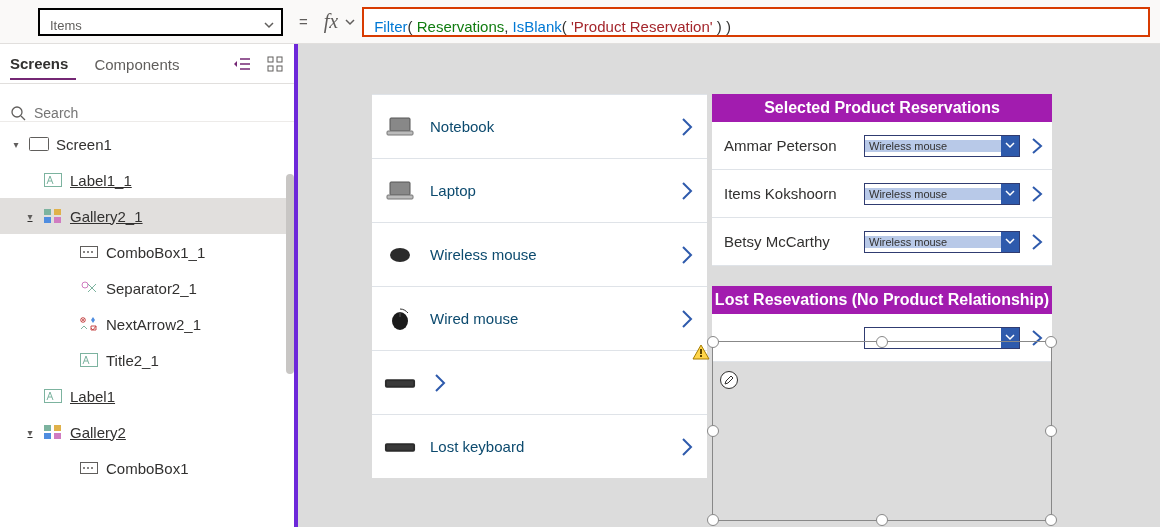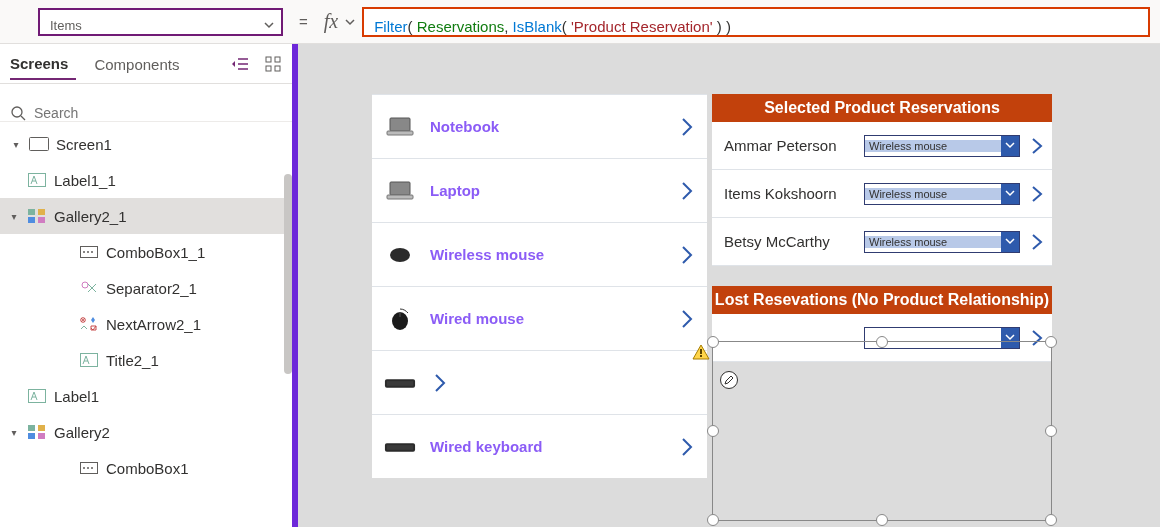--- a/index.html
+++ b/index.html
@@ -4,76 +4,76 @@
 <style>
   * { box-sizing: border-box; margin: 0; padding: 0; font-family: "Segoe UI", Arial, sans-serif; }
   body { background: #fff; width: 1160px; height: 527px; overflow: hidden; font-size: 13px; color: #323130; }
 
   
   .formula-row {
     display: flex; align-items: center; height: 44px; padding: 8px 10px 8px 38px;
     border-bottom: 1px solid #e1dfdd; background:#faf9f8;
   }
   .prop-select {
-    width: 245px; height: 28px; border: 2px solid #701a75; display:flex; align-items:center;
+    width: 245px; height: 28px; border: 2px solid #000000; display:flex; align-items:center;
     justify-content:space-between; padding: 7px 6px 0 10px; background:#fff; color:#605e5c;
   }
   .prop-select .chev { width:12px; height:12px; }
   .eq { margin: 0 16px; font-size: 15px; color:#605e5c; }
   .fx-wrap { display:flex; align-items:center; gap:6px; margin-right:6px; }
   .fx-label { font-style: italic; font-family: "Times New Roman", serif; font-size:20px; color:#605e5c; }
   .formula-box {
     flex:1; height: 30px; border: 2px solid #d83b01; background:#fff; display:flex; align-items:flex-end;
     padding: 0 10px; font-family: Consolas, monospace; font-size: 15px;
   }
   .tok-fn { color:#0078d4; }
   .tok-id { color:#107c10; }
   .tok-str { color:#a4262c; }
   .tok-plain { color:#323130; }
   .formula-box span { white-space: pre; }
 
   
   .main { display:flex; height: calc(527px - 44px); }
-  .left-panel { width: 298px; border-right: 6px solid #6d28d9; display:flex; flex-direction:column; position:relative; }
+  .left-panel { width: 298px; border-right: 4px solid #6d28d9; display:flex; flex-direction:column; position:relative; }
   .tabs-row { display:flex; align-items:center; height:40px; padding: 0 10px; border-bottom:1px solid #e1dfdd; }
   .tab { padding: 8px 8px 6px 0; margin-right: 18px; font-size:15px; color:#605e5c; cursor:pointer; }
   .tab.active { color:#323130; font-weight:600; border-bottom: 2px solid #742774; }
   .tabs-right { margin-left:auto; display:flex; gap:14px; align-items:center; }
   .icon-btn { width:18px; height:18px; display:inline-flex; align-items:center; justify-content:center; }
 
   .search-row { display:flex; align-items:flex-end; height:38px; padding: 0 10px; gap:8px; border-bottom:1px solid #edebe9; color:#605e5c;}
   .search-row input { border:none; outline:none; flex:1; font-size:14px; color:#605e5c; background:transparent;}
 
   .tree { padding: 4px 0 10px 0; overflow-y:auto; }
   .tree-row { display:flex; align-items:center; height:36px; padding-left:10px; gap:6px; font-size:15px; cursor:pointer;}
   .tree-row.selected { background:#e1dfdd; }
   .caret { width:12px; display:inline-flex; justify-content:center; color:#605e5c; font-size:10px;}
   .caret.empty { visibility:hidden; }
-  .indent1 { padding-left: 8px; }
+  .indent1 { padding-left: 24px; text-decoration: underline; }
   .indent3 { padding-left: 78px; }
   .ti { width:22px; height:18px; display:inline-flex; align-items:center; justify-content:center; }
 
   
   .left-scroll { position:absolute; right:0; top:130px; width:8px; height:200px; background:#c8c6c4; border-radius:4px; }
 
   
   .canvas { flex:1; background:#dcdcdc; position:relative; }
   .app-frame { position:absolute; left:74px; top:50px; width:680px; height:380px; background:transparent; }
 
   
   .products { position:absolute; left:0; top:0; width:335px; background:#fff; }
   .prod-row { height:64px; border-top:1px solid #dfe3e8; display:flex; align-items:center; padding: 0 10px 0 12px; gap:14px;}
   .products .prod-row:first-child { border-top:1px solid #dfe3e8; }
   .prod-thumb { width:32px; height:24px; display:flex; align-items:center; justify-content:center; }
-  .prod-name { flex:1; font-size:15px; font-weight:700; color:#8b5cf6; }
+  .prod-name { flex:1; font-size:15px; font-weight:400; color:#0c4a6e; }
   .row-chevron { width:20px; height:20px; display:flex; align-items:center; justify-content:center; color:#22356f; }
 
   
   .rcol { position:absolute; left:340px; top:0; width:340px; }
-  .panel-title { background:#c2410c; color:#fff; text-align:center; font-size:16px; height:28px; line-height:28px; font-weight:600;}
+  .panel-title { background:#a21caf; color:#fff; text-align:center; font-size:16px; height:28px; line-height:28px; font-weight:600;}
   .res-row { height:48px; background:#fff; border-bottom:1px solid #dfe3e8; display:flex; align-items:center; padding:0 8px 0 12px; gap:10px;}
   .res-name { font-size:15px; min-width:130px; }
   .combo { flex:0 0 156px; height:22px; border:1px solid #303c71; display:flex; align-items:center; background:#fff; }
   .combo-text { flex:1; padding:0 4px; font-size:11px; color:#323130;}
   .combo-text.hl { background:#b8c9e8; }
   .combo-btn { width:18px; height:100%; background:#2e5aac; display:flex; align-items:center; justify-content:center;}
   .arrow-cell { width:20px; display:flex; justify-content:center; }
 
   .lost-panel { margin-top:20px; }
 
@@ -329,21 +329,21 @@
               </svg>
             </span>
           </div>
           <div class="prod-row">
             <span class="prod-thumb">
               <svg width="34" height="14" viewBox="0 0 34 14">
                 <rect x="1" y="3" width="32" height="9" rx="2" fill="#2b2b2b"></rect>
                 <rect x="3" y="5" width="28" height="5" fill="#3a3a3a"></rect>
               </svg>
             </span>
-            <span class="prod-name">Wired keyboard</span>
+            <span class="prod-name">Lost keyboard</span>
             <span class="row-chevron">
               <svg width="14" height="24" viewBox="0 0 14 24">
                 <path d="M3 4l8 8-8 8" stroke="#2e5aac" stroke-width="2" fill="none"></path>
               </svg>
             </span>
           </div>
         </div>
 
       <div class="rcol">
         <div class="panel-title">Selected Product Reservations</div>

